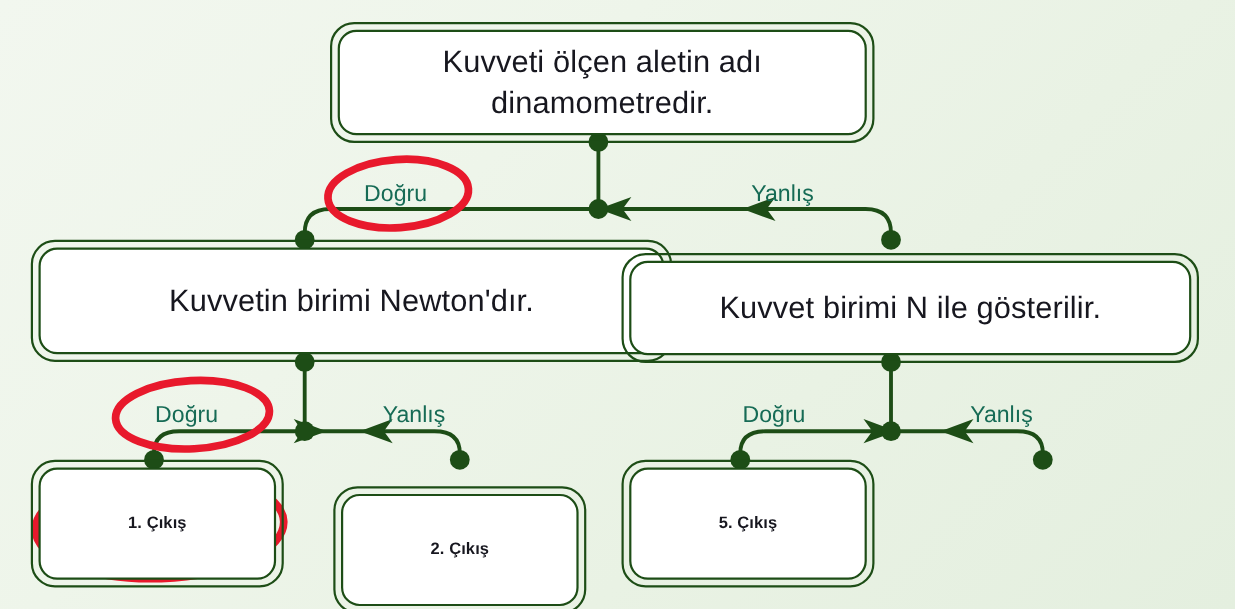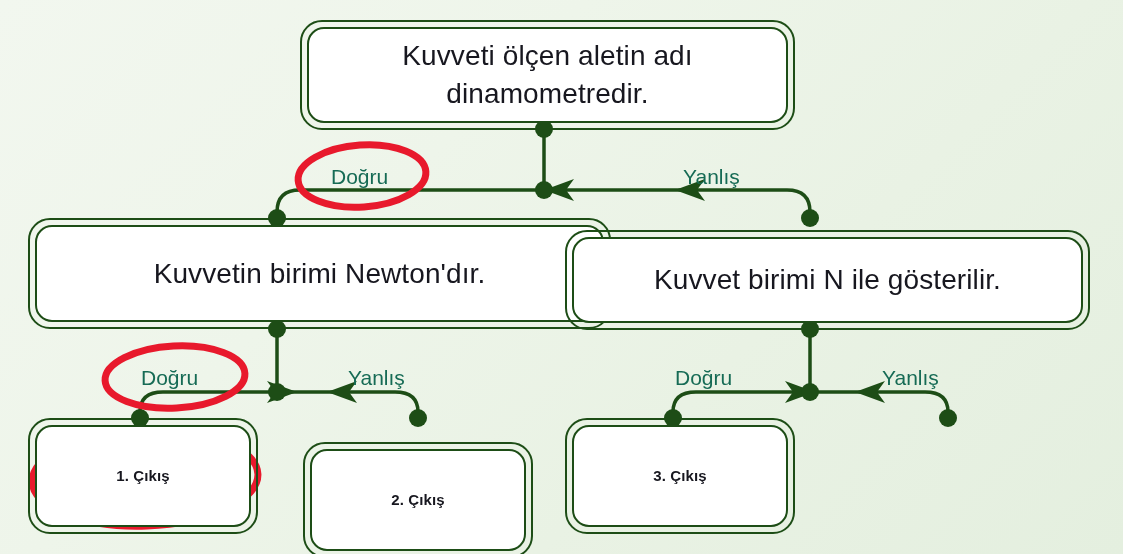--- a/index.html
+++ b/index.html
@@ -159,21 +159,21 @@
   </div>
 
   <div class="node-box" style="left:303px; top:418px; width:230px; height:116px;margin-top:24px;">
     <div class="inner">
       <span class="node-text leaf-text">2. Çıkış</span>
     </div>
   </div>
 
   <div class="node-box" style="left:565px; top:418px; width:230px; height:116px;">
     <div class="inner">
-      <span class="node-text leaf-text">3. Çıkış</span>
+      <span class="node-text leaf-text">5. Çıkış</span>
     </div>
   </div>
 
 
   <span class="edge-label" style="left:331px; top:166px;">Doğru</span>
 
   <span class="edge-label" style="left:683px; top:166px;">Yanlış</span>
 
   <span class="edge-label" style="left:141px; top:367px;">Doğru</span>
 

